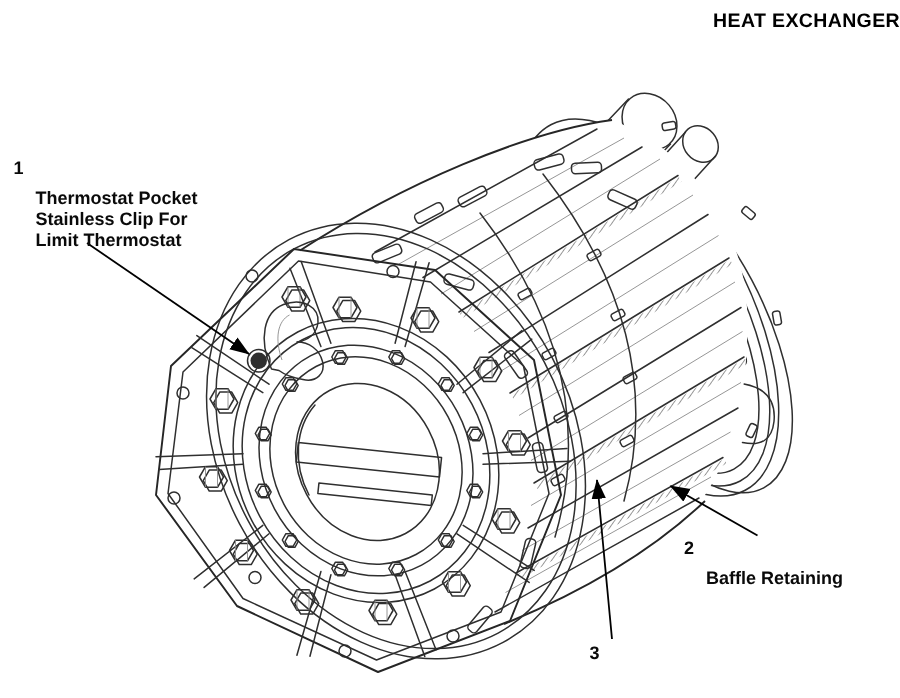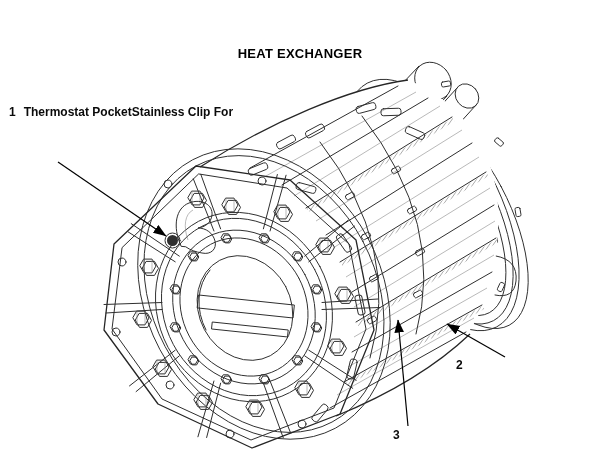--- a/index.html
+++ b/index.html
@@ -1,29 +1,29 @@
 <!DOCTYPE html>
 <html><head>
 <meta charset="utf-8">
 <style>
   html,body{margin:0;padding:0;background:#fff;}
   .screen{
     position:relative;width:600px;height:465px;background:#ffffff;
     font-family:"Liberation Sans",sans-serif;overflow:hidden;color:#0a0a0a;
   }
   .page-title{
-    position:absolute;top:6px;left:0;right:0;text-align:center;
-    font-size:13px;font-weight:bold;letter-spacing:.25px;color:#000;margin-top:40px;
+    position:absolute;top:6px;left:0;right:0;text-align:right;
+    font-size:13px;font-weight:bold;letter-spacing:.25px;color:#000;
   }
   .drawing-svg{position:absolute;left:0;top:0;}
   .callout{
     position:absolute;display:flex;gap:8px;font-weight:bold;
     font-size:12px;line-height:14px;white-space:nowrap;
   }
-  .callout .lines{display:flex;}
+  .callout .lines{display:flex;flex-direction:column;margin-top:20px;}
   #callout-1{left:9px;top:105px;}
   #callout-2{left:456px;top:358px;}
   #callout-3{left:393px;top:428px;}
   svg *{vector-effect:non-scaling-stroke;}
   .ln{stroke:#2f2f2f;stroke-width:1;fill:none;stroke-linejoin:round;stroke-linecap:round;}
   .lnb{stroke:#262626;stroke-width:1.3;fill:none;stroke-linejoin:round;}
   .lt{stroke:#8a8a8a;stroke-width:.6;fill:none;}
   .wh{fill:#ffffff;}
 </style>
 </head>
@@ -260,26 +260,28 @@
       <line x1="505" y1="357" x2="447" y2="324" marker-end="url(#ah)"></line>
       <line x1="408" y1="426" x2="398" y2="320" marker-end="url(#ah)"></line>
     </g>
   </svg>
 
   <div class="callout" id="callout-1">
     <span class="num">1</span>
     <span class="lines">
       <span>Thermostat Pocket</span>
       <span>Stainless Clip For</span>
+      <span>Limit Thermostat</span>
     </span>
   </div>
 
   <div class="callout" id="callout-2">
     <span class="num">2</span>
     <span class="lines">
+      <span>Baffle Retaining</span>
     </span>
   </div>
 
   <div class="callout" id="callout-3">
     <span class="num">3</span>
   </div>
 
 </div>
 
 </body></html>

